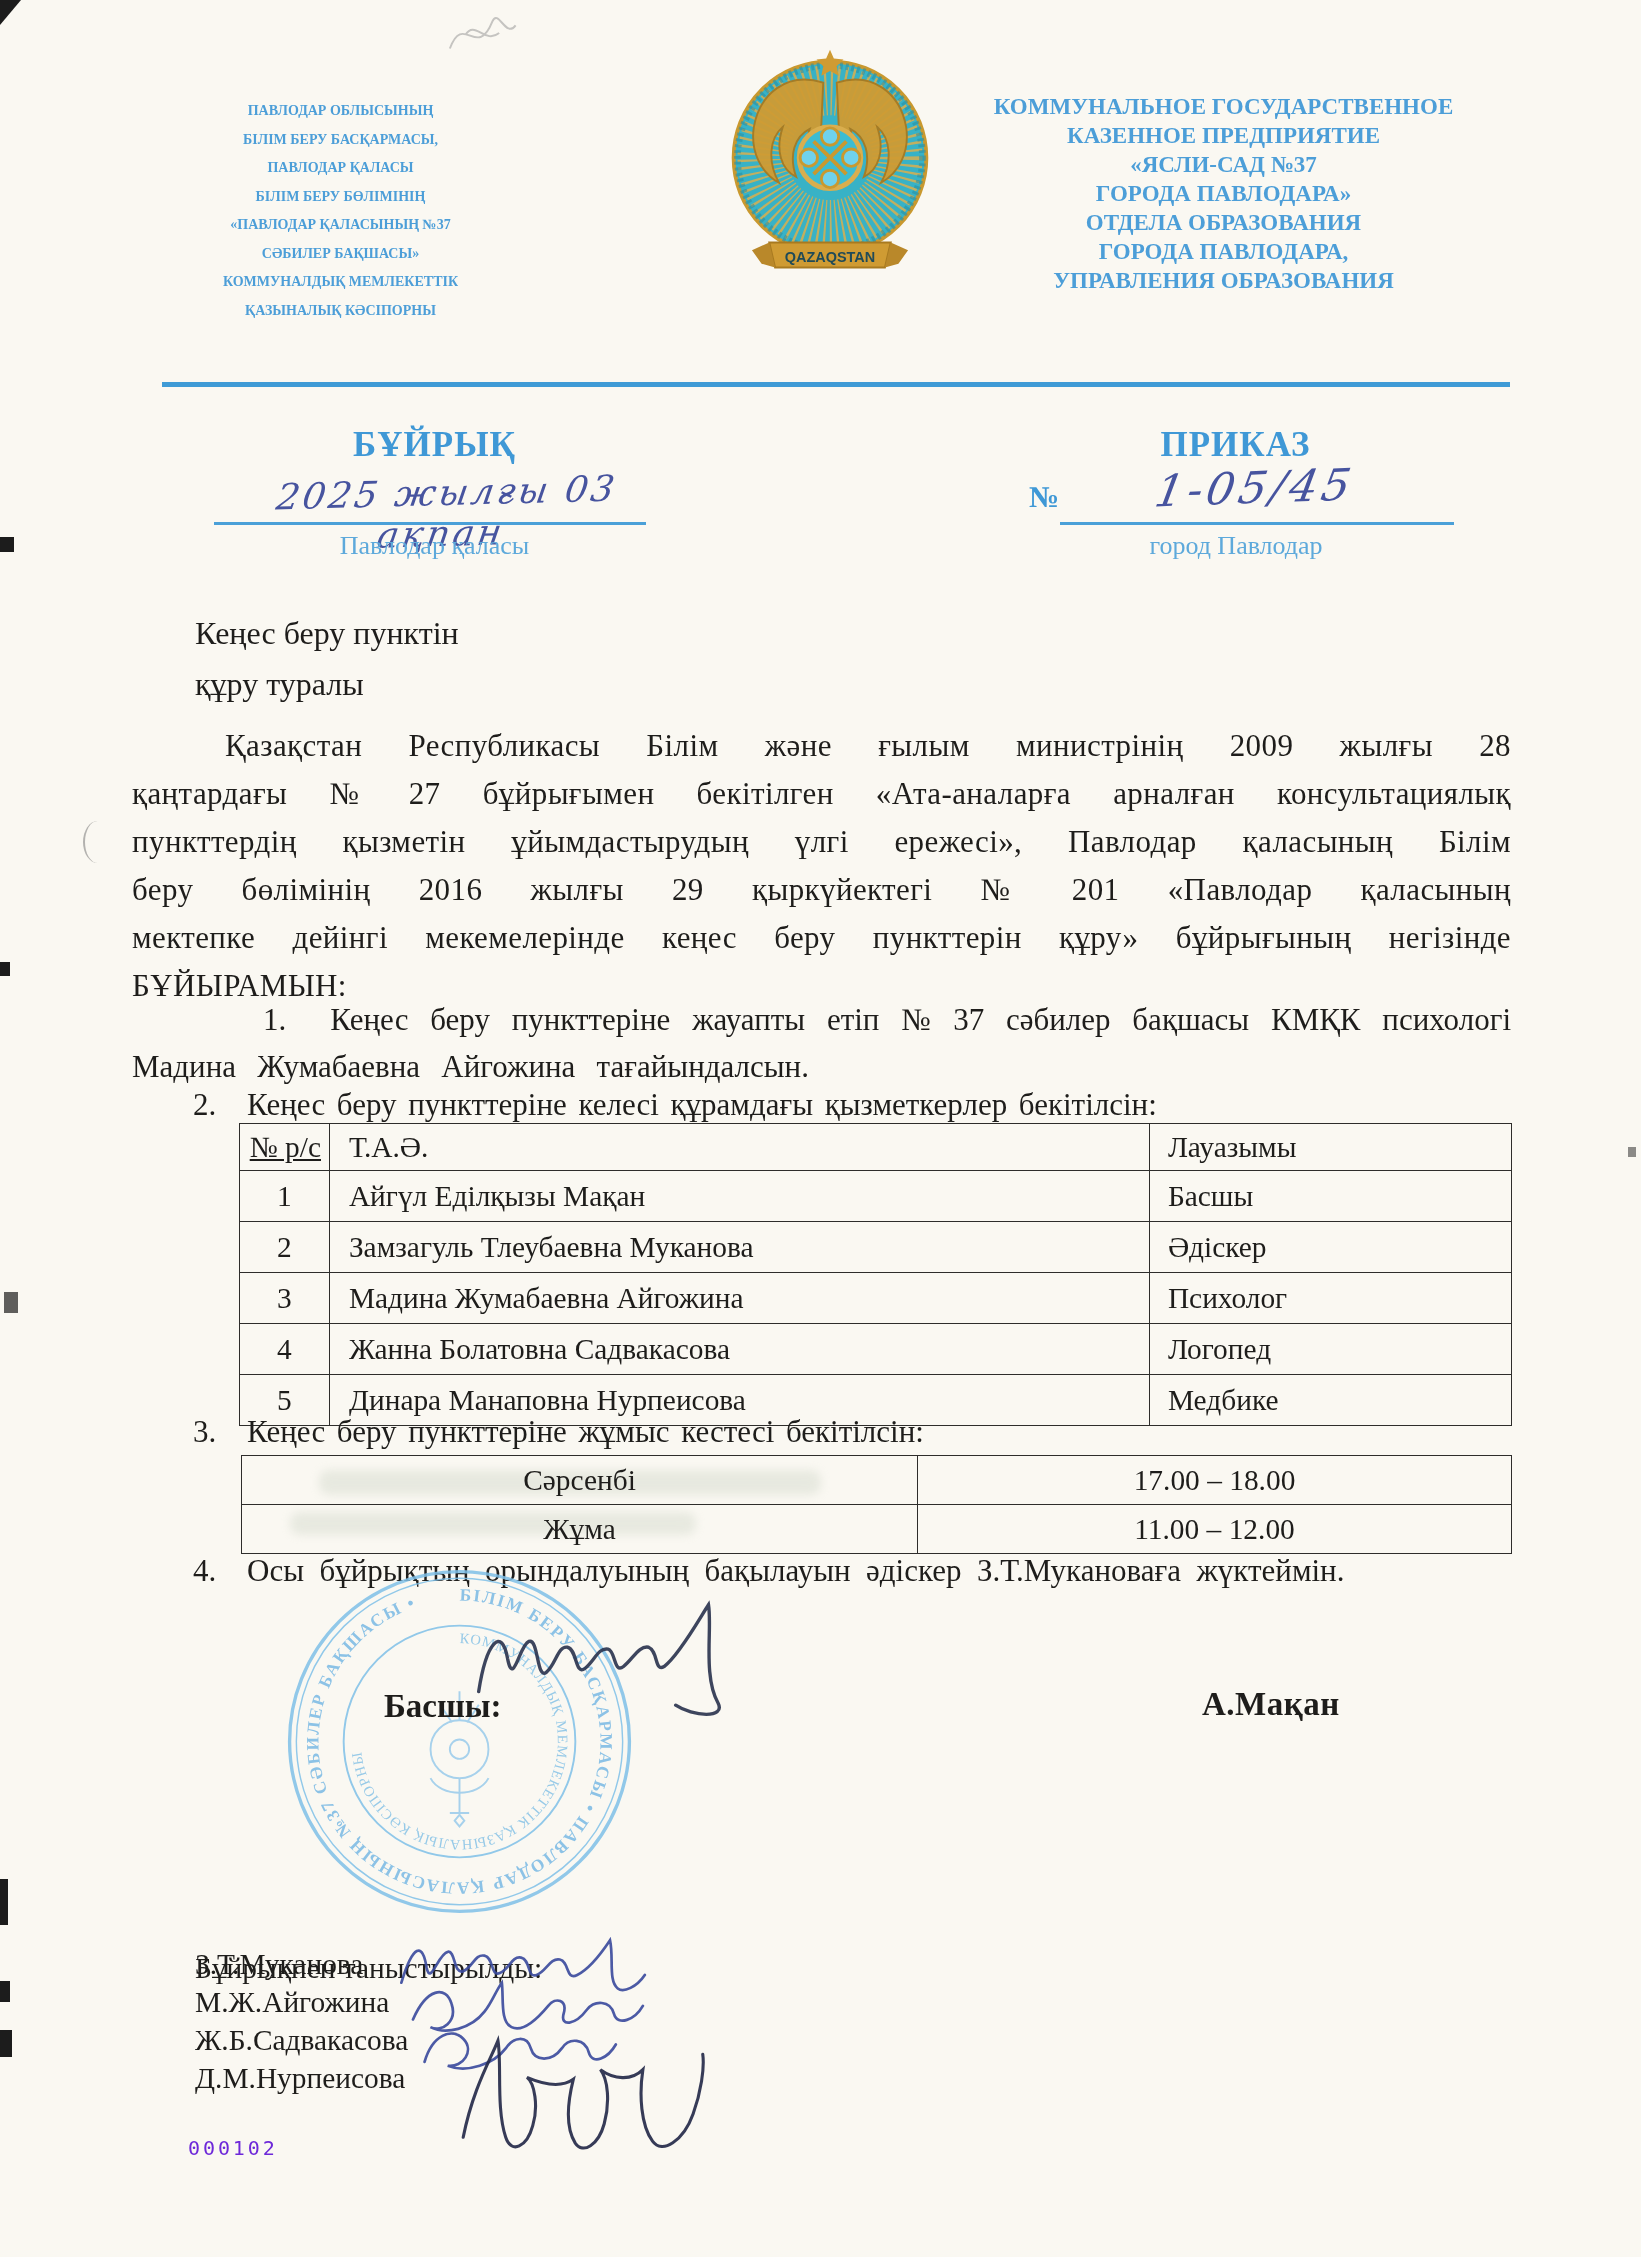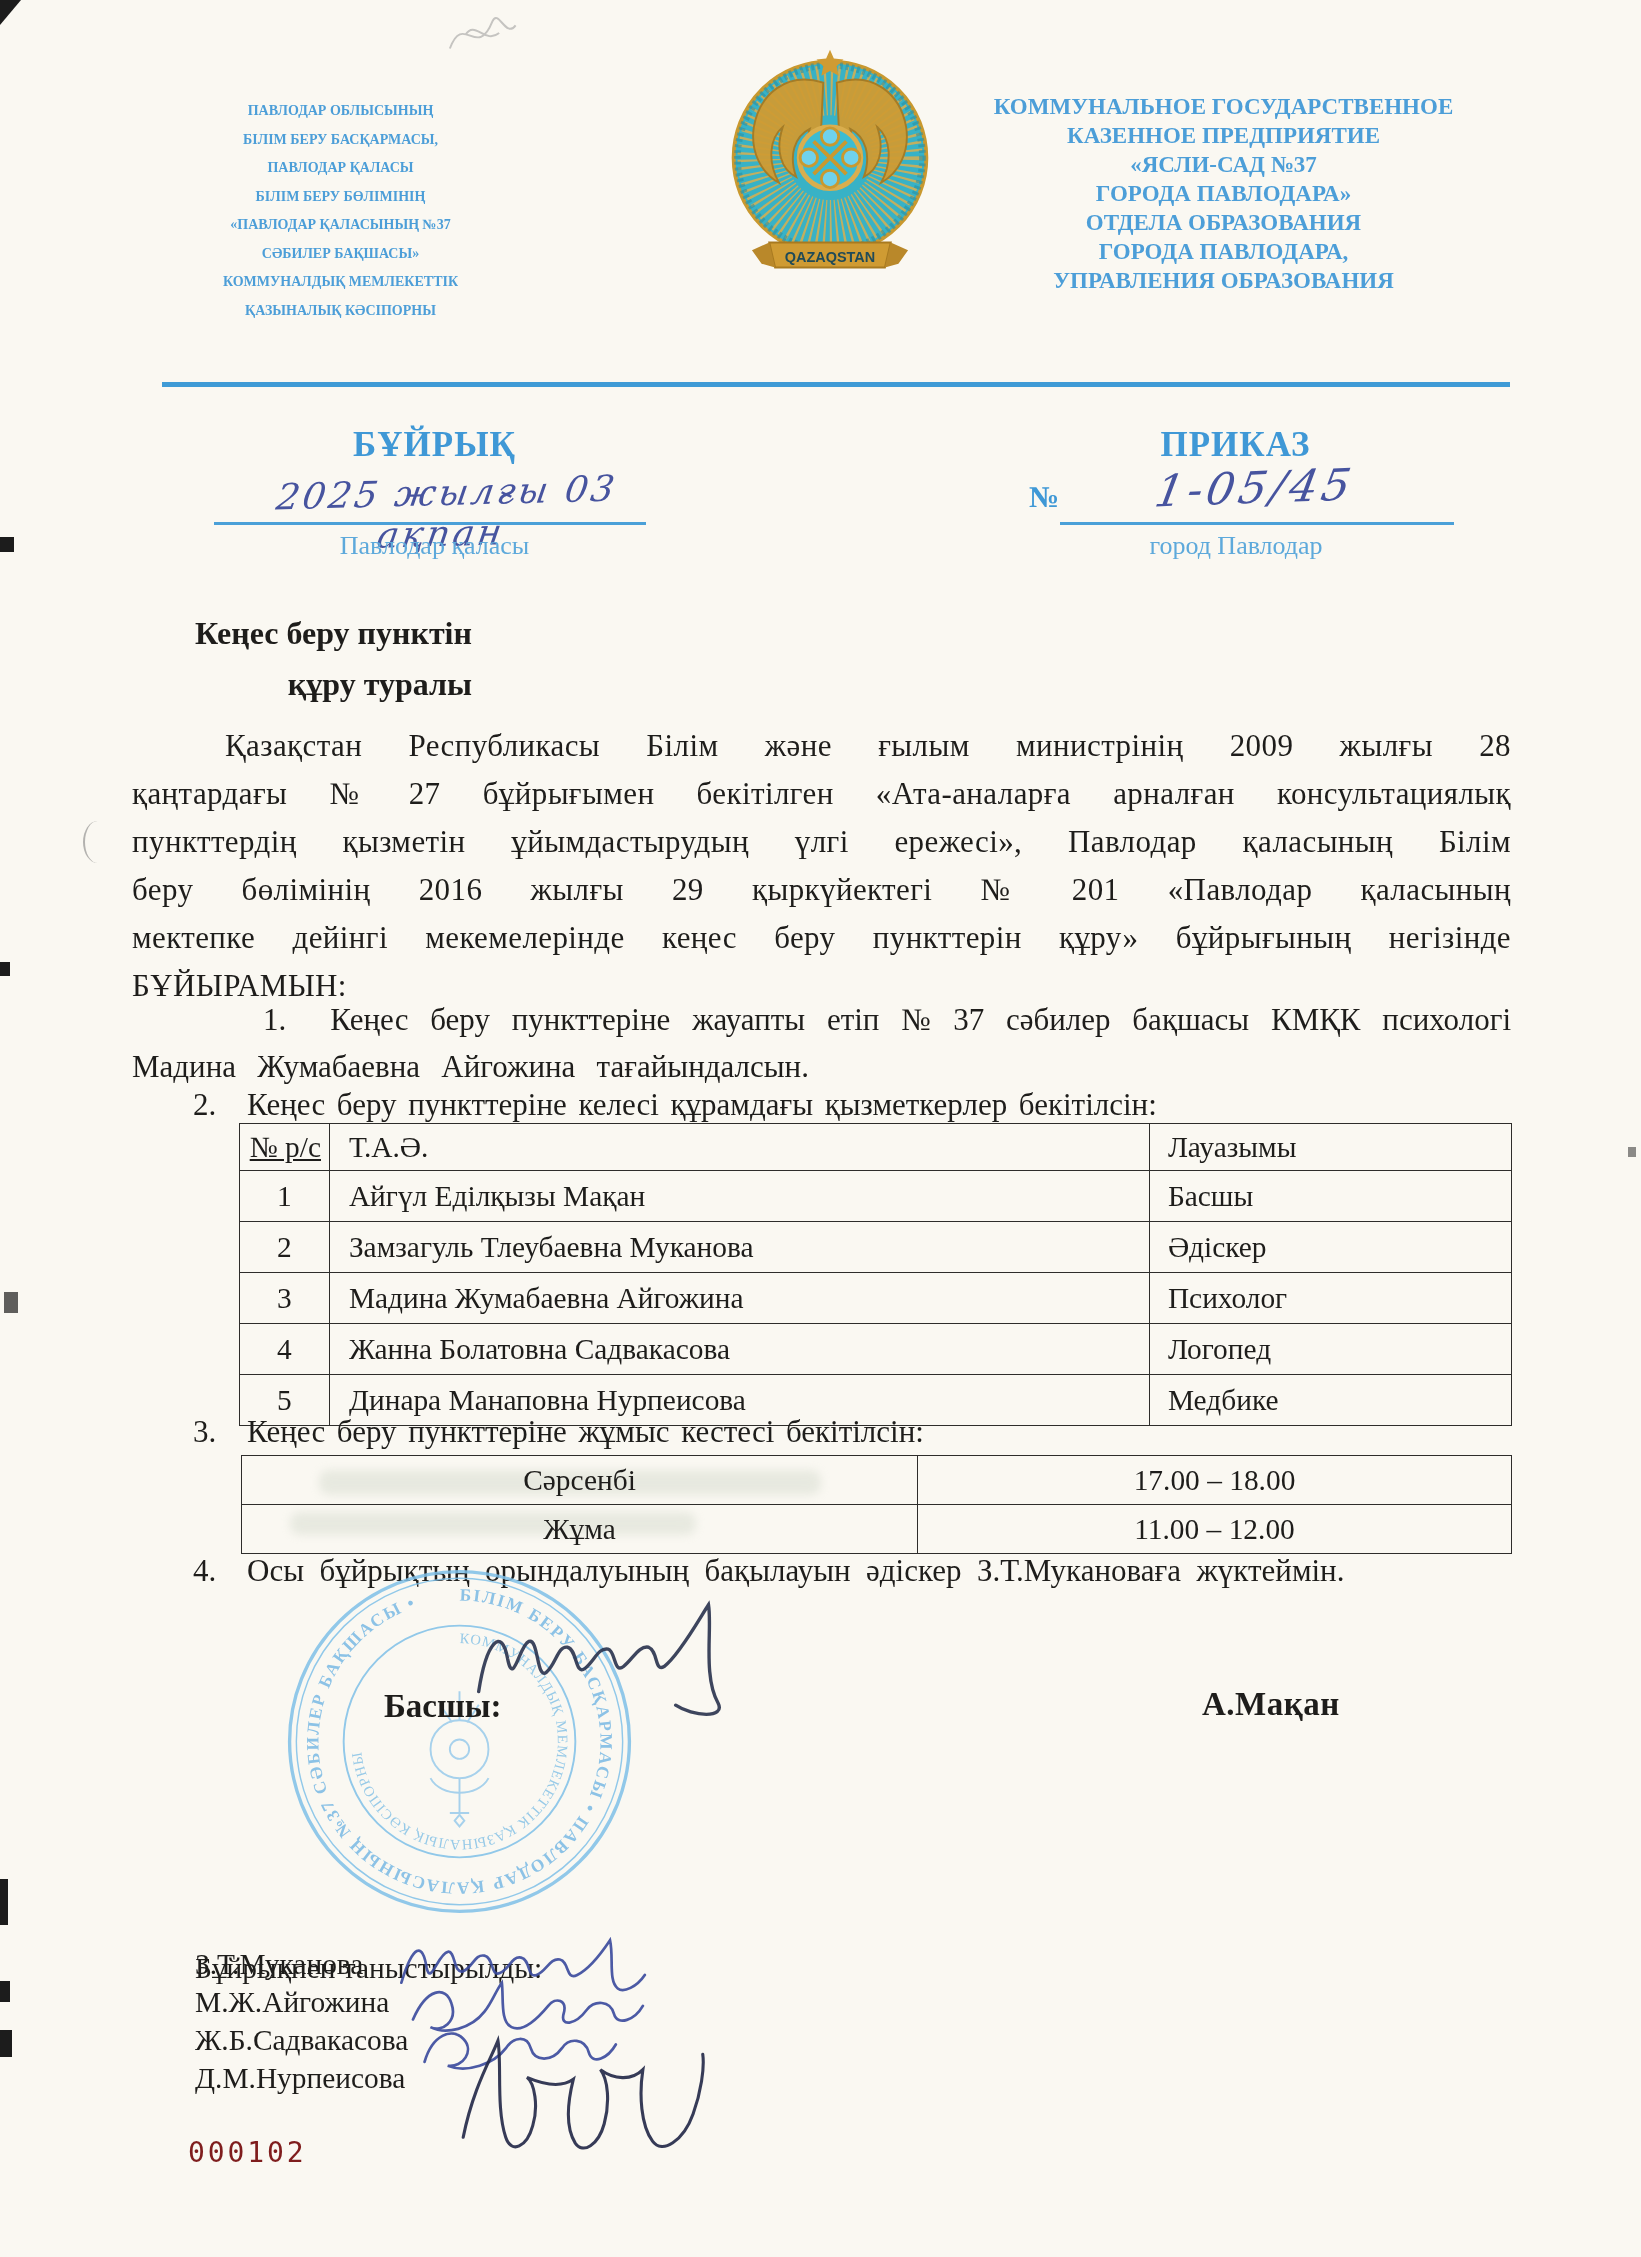--- a/index.html
+++ b/index.html
@@ -27,21 +27,21 @@
   .ru-number{position:absolute;left:1091px;top:462px;width:328px;text-align:center;
     font-size:44px;letter-spacing:3.9px;transform:skewX(-12deg) rotate(-2deg);}
   .num-sign{position:absolute;left:1029px;top:480px;font-size:30px;font-weight:bold;color:#3f98d6;}
   .uline{position:absolute;height:2.9px;background:#4aa0d8;}
   .kk-uline{left:214px;top:522px;width:432px;}
   .ru-uline{left:1060px;top:522px;width:394px;}
   .city{position:absolute;text-align:center;font-size:26px;color:#5da9db;}
   .kk-city{left:222px;top:531px;width:425px;}
   .ru-city{left:1043px;top:531px;width:386px;}
   
-  .subject{position:absolute;left:195px;top:608px;font-size:32px;font-weight:bold;line-height:51px;text-align:right;}
+  .subject{position:absolute;left:195px;top:608px;font-size:32px;font-weight:normal;line-height:51px;}
   .preamble{position:absolute;left:132px;top:722px;width:1379px;font-size:31px;line-height:48px;
     text-align:justify;text-indent:93px;word-spacing:27px;letter-spacing:0.4px;}
   .item1{position:absolute;left:132px;top:996px;width:1379px;font-size:31px;line-height:47px;
     text-align:justify;word-spacing:13.5px;}
   .item1 .num{margin-left:131px;margin-right:44px;}
   .hitem{position:absolute;left:193px;display:flex;font-size:31px;line-height:44px;}
   .hitem .num{width:54px;flex:0 0 auto;}
   .item2{top:1083px;width:1294px;word-spacing:3.9px;}
   .item3{top:1410px;width:1294px;word-spacing:3.9px;}
   .item4{top:1549px;width:1255px;word-spacing:7.7px;}
@@ -62,21 +62,21 @@
   .sign-label{position:absolute;left:384px;top:1688px;font-size:33px;font-weight:bold;}
   .sign-name{position:absolute;left:1202px;top:1686px;font-size:33px;font-weight:bold;letter-spacing:0.5px;}
   .stamp{position:absolute;left:278px;top:1560px;width:363px;height:363px;opacity:0.85;}
   .sig{position:absolute;}
   .sig-head{left:469px;top:1595px;}
   .ack-sigs{left:384px;top:1915px;}
   
   .ack-title{position:absolute;left:195px;top:1914px;font-size:29.4px;margin-top:38px;}
   .ack-names{position:absolute;left:195px;top:1945px;font-size:29.4px;line-height:38px;}
   .footer-num{position:absolute;left:188px;top:2136px;font-family:"DejaVu Sans Mono",monospace;
-    font-size:28px;color:#7f1d1d;letter-spacing:2.9px;}
+    font-size:20px;color:#6d28d9;letter-spacing:2.9px;}
   
   .art{position:absolute;background:#1c1c1c;}
   .corner{left:0;top:0;width:21px;height:25px;clip-path:polygon(0 0,100% 0,0 100%);}
   .ghost{position:absolute;background:#b9c4b2;filter:blur(4.8px);opacity:0.28;border-radius:9.7px;}
   .paren{position:absolute;left:83px;top:821px;width:27px;height:42px;border-left:2.9px solid #6f6f6f;
     border-radius:50%;opacity:0.5;}
 </style>
 </head>
 <body>
 

